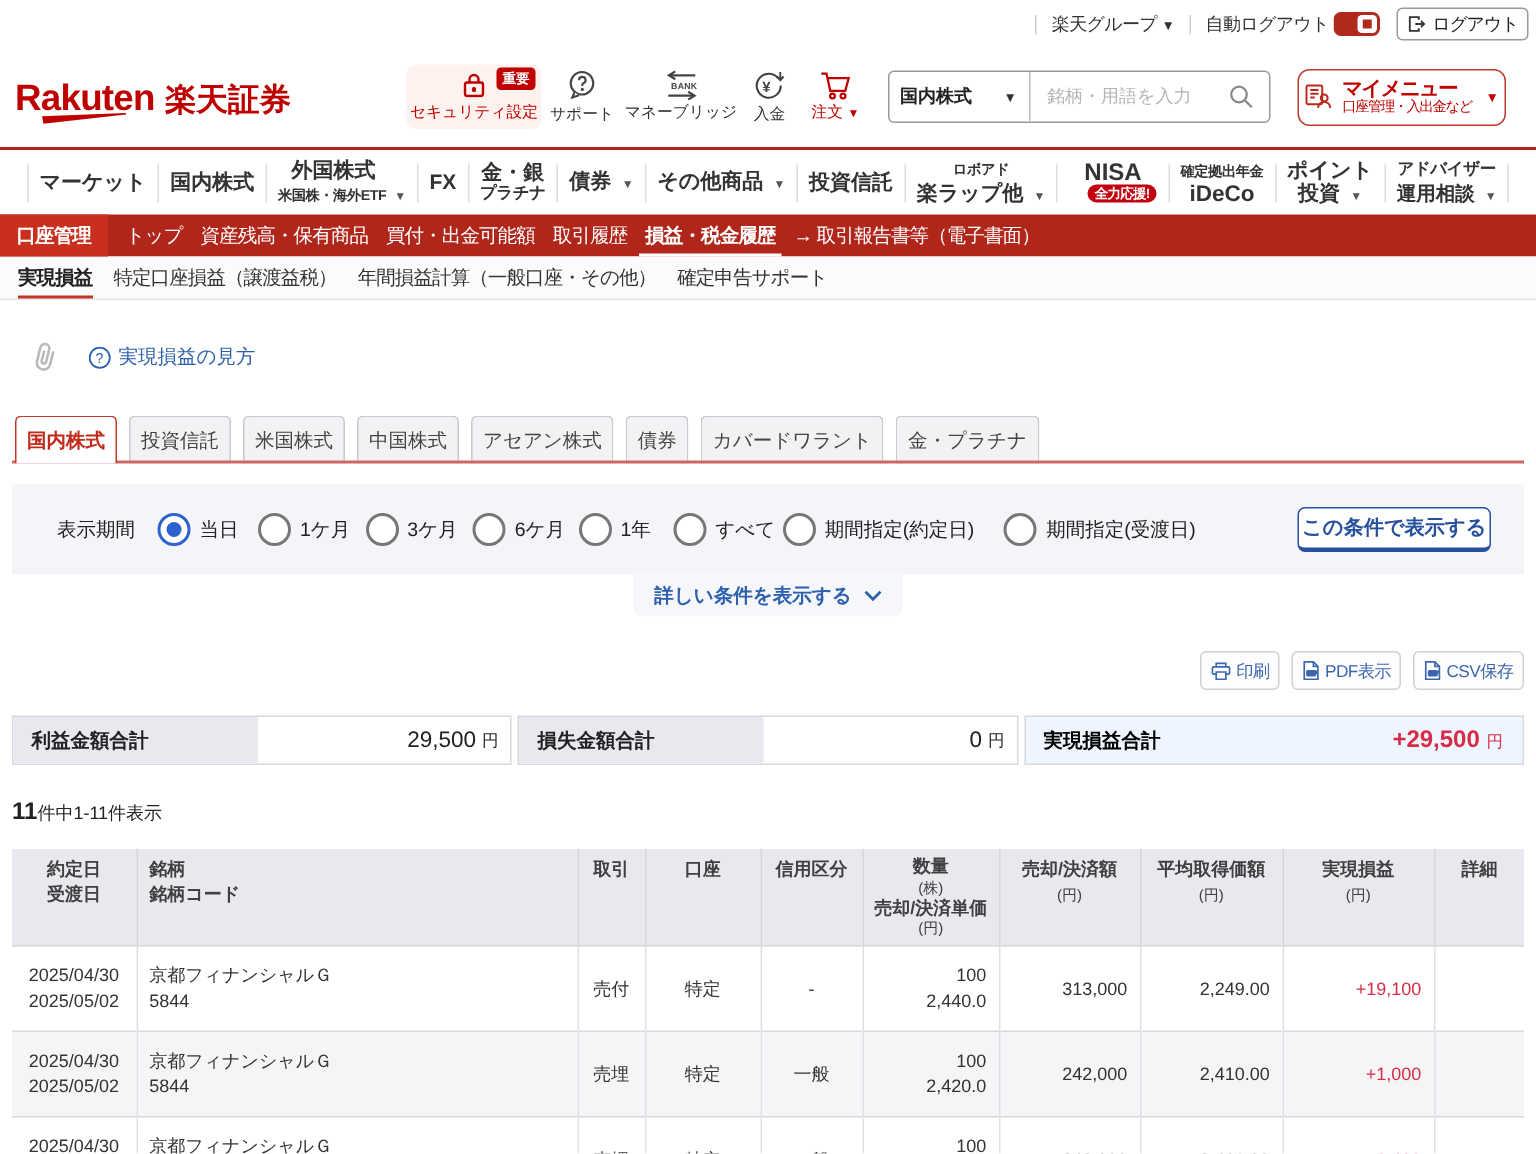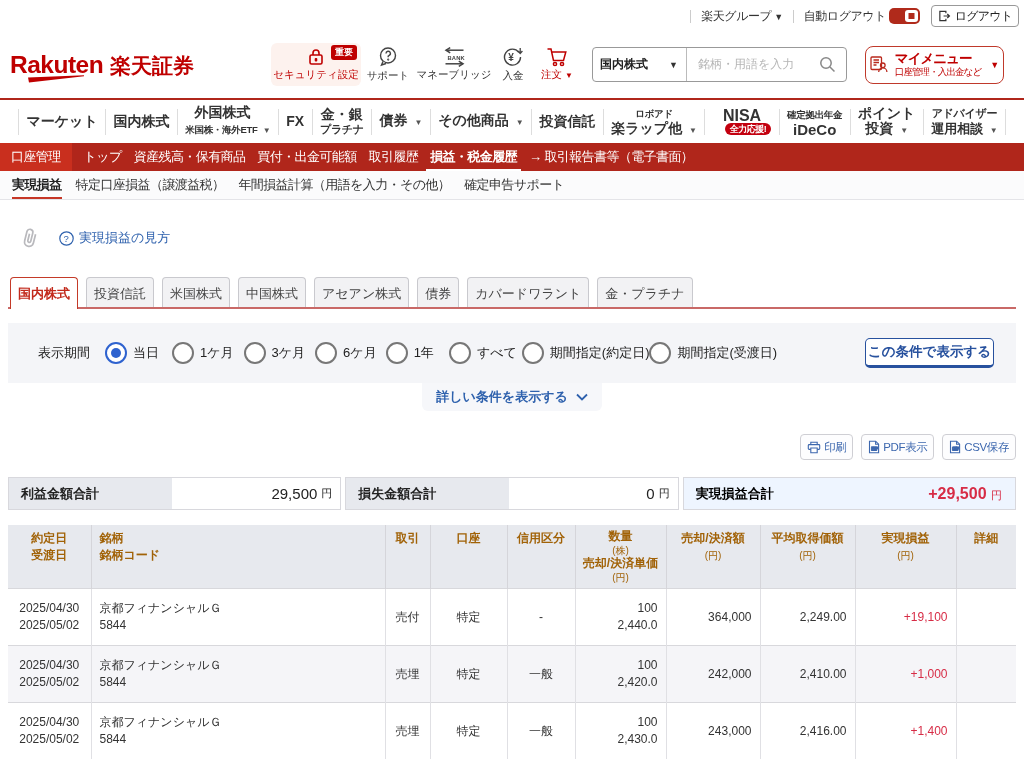--- a/index.html
+++ b/index.html
@@ -36,21 +36,21 @@
 .mni { display:flex; flex-direction:column; align-items:center; justify-content:center;
   font-size:14px; font-weight:bold; color:#333; line-height:15px; white-space:nowrap; flex:auto; }
 .mni small { font-size:9.5px; font-weight:bold; color:#333; letter-spacing:-0.3px; }
 .mnsep { width:1px; height:26px; background:#ddd; flex:none; }
 .mncar { font-size:8px; color:#555; margin-left:3px; }
 .nisabadge { background:#c3000f; color:#fff; font-size:9px; font-weight:bold;
   border-radius:7px; padding:0px 5px; line-height:12px; letter-spacing:-0.5px;margin-left:12px; }
 
 .rednav { height:28px; background:#b0261b; display:flex; align-items:stretch; color:#fff; font-size:13px; letter-spacing:-0.6px; }
 .rednav .kanri { background:#c92f1e; display:flex; align-items:center; padding:0 11px;
-  font-weight:normal; white-space:nowrap; }
+  font-weight:bold; white-space:nowrap; }
 .rednav a { display:flex; align-items:center; padding:0 6px; color:#fff; text-decoration:none; white-space:nowrap; }
 .rednav a.cur { font-weight:bold; position:relative; }
 .rednav a.cur:after { content:""; position:absolute; left:2px; right:2px; bottom:0; height:2px; background:#fff; }
 
 .subnav { height:29px; background:#fbfbfc; border-bottom:1px solid #e4e4e8; display:flex;
   align-items:center; font-size:13px; color:#333; padding-left:12px; letter-spacing:-0.6px; }
 .subnav .cur { font-weight:bold; color:#222; position:relative; height:28px; display:flex; align-items:center; }
 .subnav .cur:after { content:""; position:absolute; left:0; right:0; bottom:0; height:2px; background:#c63626; }
 .subnav span.it { margin-right:14px; }
 
@@ -93,21 +93,21 @@
   font-size:15px; color:#222; gap:4px; }
 .sumseg .v small { font-size:11px; }
 .sumseg.blue { background:#eef5ff; border-color:#d8d8dd; display:flex; align-items:center; }
 .sumseg.blue .bl { font-weight:bold; padding-left:12px; }
 .sumseg.blue .bv { margin-left:auto; padding-right:13px; font-size:16px; font-weight:bold; color:#d72c46; }
 .sumseg.blue .bv small { font-size:11px; font-weight:normal; }
 .count { margin-top:23px; font-size:12px; color:#222; }
 .count b { font-size:16px; }
 
 table.dt { border-collapse:collapse; width:100%; margin-top:15px; font-size:12px; color:#333; }
-table.dt th { background:#e7e9ee; font-size:12px; font-weight:bold; color:#a16207;
+table.dt th { background:#e7e9ee; font-size:12px; font-weight:bold; color:#404040;
   border-left:1px solid #d5d5da; padding:5px 4px 4px; vertical-align:top; line-height:17px; }
 table.dt th:first-child { border-left:none; }
 table.dt th small { font-size:10px; font-weight:normal; line-height:12px; }
 table.dt td { border-left:1px solid #e0e0e4; border-top:1px solid #d8d8dc; padding:11px 8px;
   vertical-align:middle; line-height:17px; }
 table.dt td:first-child { border-left:none; }
 table.dt tr.alt td { background:#f5f5f8; }
 table.dt .rn { color:#d72c46; }
 </style>
 </head>
@@ -273,21 +273,21 @@
   <a>資産残高・保有商品</a>
   <a>買付・出金可能額</a>
   <a>取引履歴</a>
   <a class="cur">損益・税金履歴</a>
   <a>→ 取引報告書等（電子書面）</a>
 </div>
 
 <div class="subnav">
   <span class="cur" style="margin-right:14px;">実現損益</span>
   <span class="it">特定口座損益（譲渡益税）</span>
-  <span class="it">年間損益計算（用語を入力・その他）</span>
+  <span class="it">年間損益計算（一般口座・その他）</span>
   <span class="it">確定申告サポート</span>
 </div>
 
 <div class="content">
   <div class="titlerow">
     <svg width="18" height="20" viewBox="0 0 18 20" fill="none" stroke="#b9b9bd" stroke-width="1.7" style="margin-left:13px; transform:rotate(14deg)">
       <path d="M13.5 5 V14 a4.5 4.5 0 0 1 -9 0 V4.5 a3 3 0 0 1 6 0 V13 a1.5 1.5 0 0 1 -3 0 V6"></path>
     </svg>
     <span class="helplink">
       <svg width="15" height="15" viewBox="0 0 15 15" fill="none">
@@ -307,21 +307,21 @@
     <div class="tab">金・プラチナ</div>
   </div>
   <div class="filter">
     <span class="lbl">表示期間</span>
     <span class="radio" style="margin-right:13px"><span class="rc sel"></span>当日</span>
     <span class="radio" style="margin-right:10px"><span class="rc"></span>1ケ月</span>
     <span class="radio" style="margin-right:10px"><span class="rc"></span>3ケ月</span>
     <span class="radio" style="margin-right:9px"><span class="rc"></span>6ケ月</span>
     <span class="radio" style="margin-right:15px"><span class="rc"></span>1年</span>
     <span class="radio" style="margin-right:5px"><span class="rc"></span>すべて</span>
-    <span class="radio" style="margin-right:0"><span class="rc"></span>期間指定(約定日)</span>
+    <span class="radio" style="margin-right:20px"><span class="rc"></span>期間指定(約定日)</span>
     <span class="radio" style="margin-right:0"><span class="rc"></span>期間指定(受渡日)</span>
     <span class="showbtn">この条件で表示する</span>
   </div>
   <div class="morelink">
       <div class="box">詳しい条件を表示する
     <svg width="12" height="8" viewBox="0 0 12 8" fill="none" stroke="#2e61ad" stroke-width="1.8">
           <path d="M1 1.5 L6 6.5 L11 1.5"></path>
         </svg>
   </div>
     </div>
@@ -357,20 +357,21 @@
     </div>
     <div class="sumseg">
       <div class="l">損失金額合計</div>
       <div class="v">0 <small>円</small></div>
     </div>
     <div class="sumseg blue">
       <div class="bl">実現損益合計</div>
       <div class="bv">+29,500 <small>円</small></div>
     </div>
   </div>
+  <div class="count"><b>11</b>件中1-11件表示</div>
   <table class="dt">
     <colgroup>
       <col style="width:83px">
         <col style="width:294px">
         <col style="width:45px">
         <col style="width:77px">
       <col style="width:68px">
         <col style="width:91px">
         <col style="width:94px">
         <col style="width:95px">
@@ -390,21 +391,21 @@
       <th style="text-align:center">実現損益<br><small>(円)</small></th>
       <th style="text-align:center">詳細</th>
     </tr>
     <tr>
       <td style="text-align:center">2025/04/30<br>2025/05/02</td>
       <td>京都フィナンシャルＧ<br>5844</td>
       <td style="text-align:center">売付</td>
       <td style="text-align:center">特定</td>
       <td style="text-align:center">-</td>
       <td style="text-align:right">100<br>2,440.0</td>
-      <td style="text-align:right">364,000</td>
+      <td style="text-align:right">313,000</td>
       <td style="text-align:right">2,249.00</td>
       <td style="text-align:right" class="rn">+19,100</td>
       <td></td>
     </tr>
     <tr class="alt">
       <td style="text-align:center">2025/04/30<br>2025/05/02</td>
       <td>京都フィナンシャルＧ<br>5844</td>
       <td style="text-align:center">売埋</td>
       <td style="text-align:center">特定</td>
       <td style="text-align:center">一般</td>

